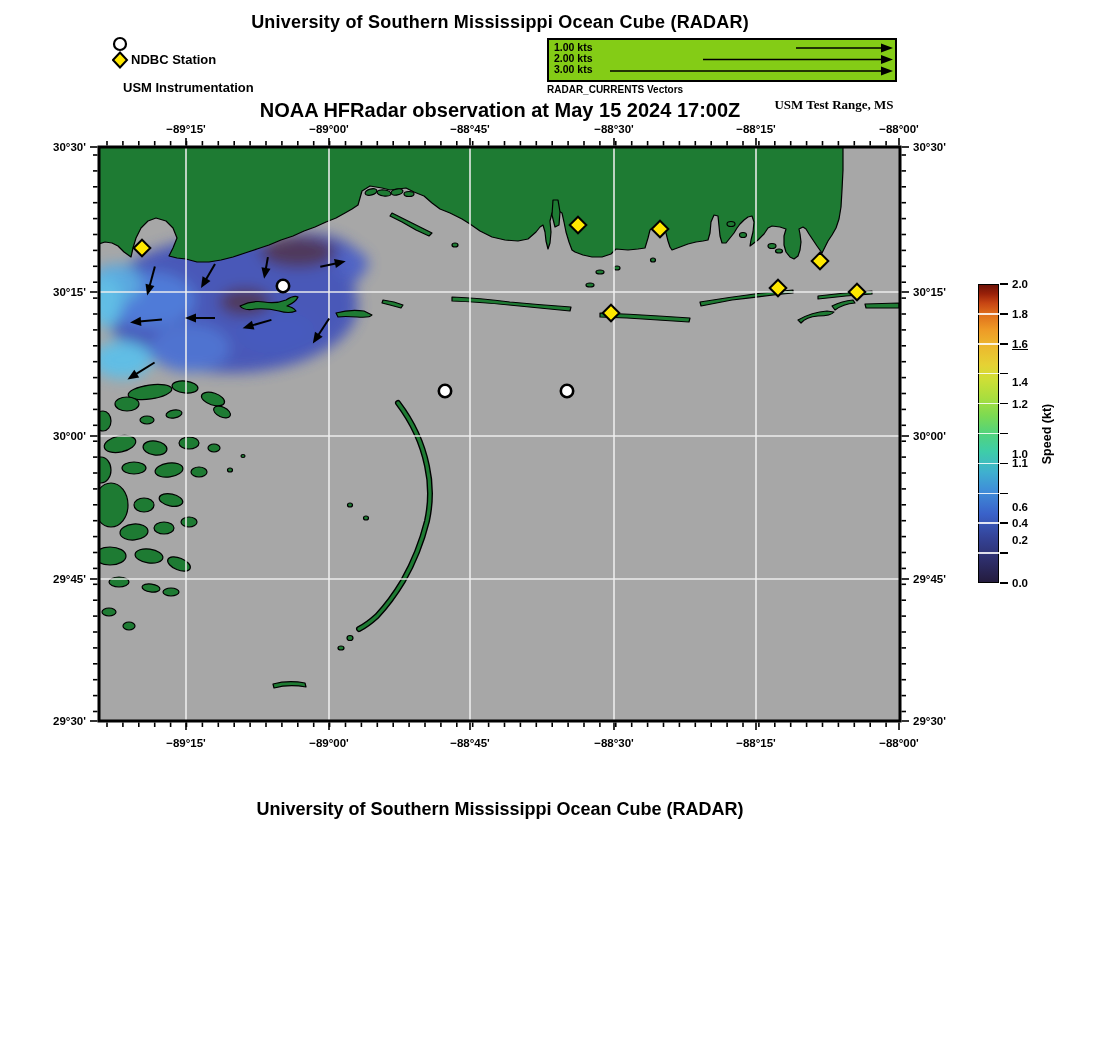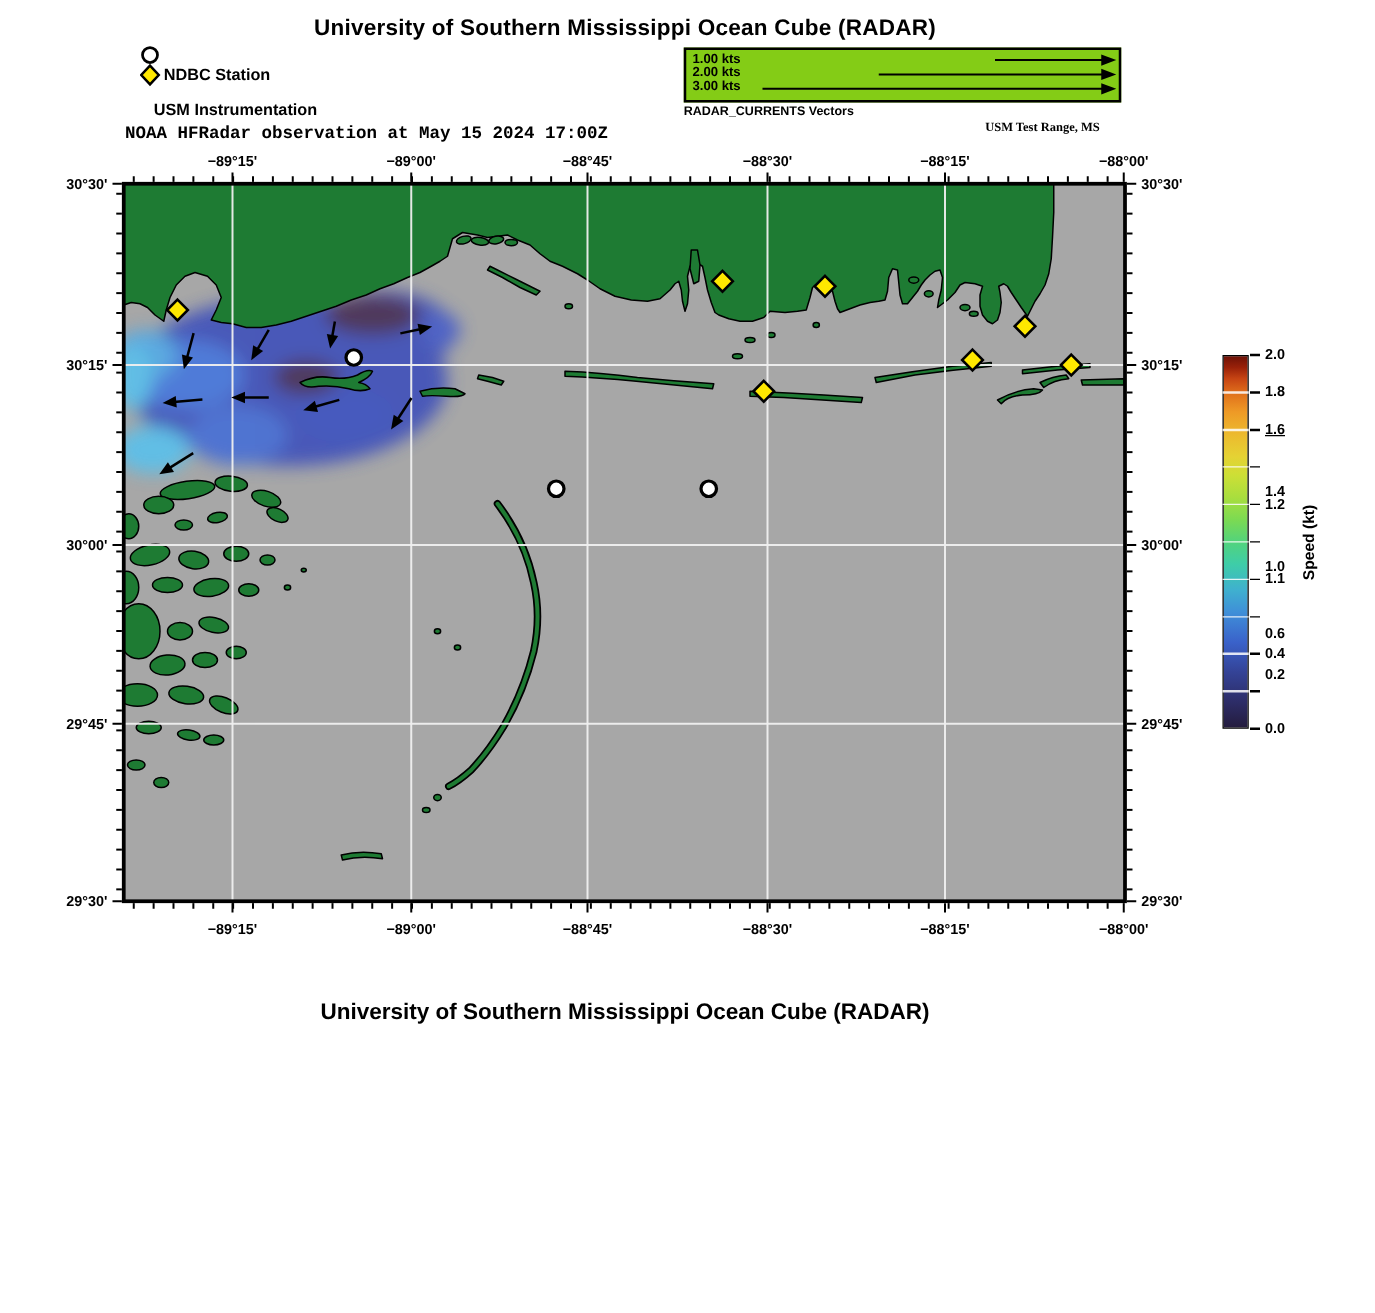--- a/index.html
+++ b/index.html
@@ -3,22 +3,22 @@
 <meta charset="utf-8">
 <style>
   html,body{margin:0;padding:0;background:#ffffff;}
   body{width:1100px;height:1050px;position:relative;font-family:"Liberation Sans",sans-serif;color:#000;}
   .abs{position:absolute;}
   .title{left:100px;top:12px;width:800px;text-align:center;font-size:18px;font-weight:bold;letter-spacing:.2px;}
   .legend-label{font-size:13px;font-weight:bold;line-height:16px;}
   .scalebox{left:547px;top:38px;width:346px;height:40px;border:2.5px solid #000;background:#84cc16;}
   .scalebox .lbl{position:absolute;left:5px;font-size:10.5px;font-weight:bold;line-height:11px;}
   .scale-caption{left:547px;top:84px;font-size:10px;font-weight:bold;}
-  .subtitle{left:100px;top:99px;width:800px;font-family:Liberation Mono, monospace;font-size:14px;font-weight:bold;}
-  .range-label{left:744px;top:97px;width:180px;text-align:center;font-family:"Liberation Serif",serif;font-size:10px;font-weight:bold;}
+  .subtitle{left:100px;top:99px;width:800px;text-align:center;font-family:Liberation Sans, sans-serif;font-size:20px;font-weight:bold;}
+  .range-label{left:744px;top:97px;width:180px;text-align:center;font-family:"Liberation Serif",serif;font-size:13px;font-weight:bold;}
   .footer-title{left:100px;top:799px;width:800px;text-align:center;font-size:18px;font-weight:bold;}
   .colorbar{left:978px;top:284px;width:21px;height:299px;border:1.5px solid #000;box-sizing:border-box;
     background:linear-gradient(to top,#241c3e 0%,#2d2d68 7%,#344397 15%,#3a62ca 23%,#3f8fd8 31%,#3fb0cf 37%,#3ecda8 44%,#52d37c 50%,#7cda52 56%,#a9de3e 62%,#cddf36 68%,#e5d234 73%,#ecba2e 79%,#ee9a26 85%,#e0701c 90%,#c64413 94%,#992109 97%,#6e1207 100%);}
   .cb-sep{position:absolute;left:978px;width:21px;height:1.5px;background:rgba(255,255,255,.85);}
   .cb-tick{position:absolute;left:1000px;width:8px;height:1.6px;background:#000;}
   .cb-label{position:absolute;left:1012px;width:34px;font-size:11.5px;font-weight:600;transform:translateY(-50%);}
   .cb-axis-label{left:947px;top:427px;width:200px;text-align:center;font-size:12.5px;font-weight:bold;transform:rotate(-90deg);}
   svg text{font-family:"Liberation Sans",sans-serif;font-size:11.5px;font-weight:600;fill:#000;}
 </style>
 </head>
@@ -449,21 +449,21 @@
     <div class="cb-tick" style="top: 283.2px;"></div>
     <div class="cb-label" style="top: 284px;">2.0</div>
     <div class="cb-tick" style="top: 313.1px;"></div>
     <div class="cb-sep" style="top: 313.15px;"></div>
     <div class="cb-label" style="top: 313.9px;">1.8</div>
     <div class="cb-tick" style="top: 343px;"></div>
     <div class="cb-sep" style="top: 343.05px;"></div>
     <div class="cb-label" style="top: 343.8px; text-decoration: underline;">1.6</div>
     <div class="cb-tick" style="top: 372.9px;"></div>
     <div class="cb-sep" style="top: 372.95px;"></div>
-    <div class="cb-label" style="top: 394px;">1.4</div>
+    <div class="cb-label" style="top: 382px;">1.4</div>
     <div class="cb-tick" style="top: 402.8px;"></div>
     <div class="cb-sep" style="top: 402.85px;"></div>
     <div class="cb-label" style="top: 403.6px;">1.2</div>
     <div class="cb-tick" style="top: 432.7px;"></div>
     <div class="cb-sep" style="top: 432.75px;"></div>
     <div class="cb-label" style="top: 433.5px; margin-top: 20px;">1.0</div>
     <div class="cb-tick" style="top: 462.6px;"></div>
     <div class="cb-sep" style="top: 462.65px;"></div>
     <div class="cb-label" style="top: 463.4px;">1.1</div>
     <div class="cb-tick" style="top: 492.5px;"></div>

